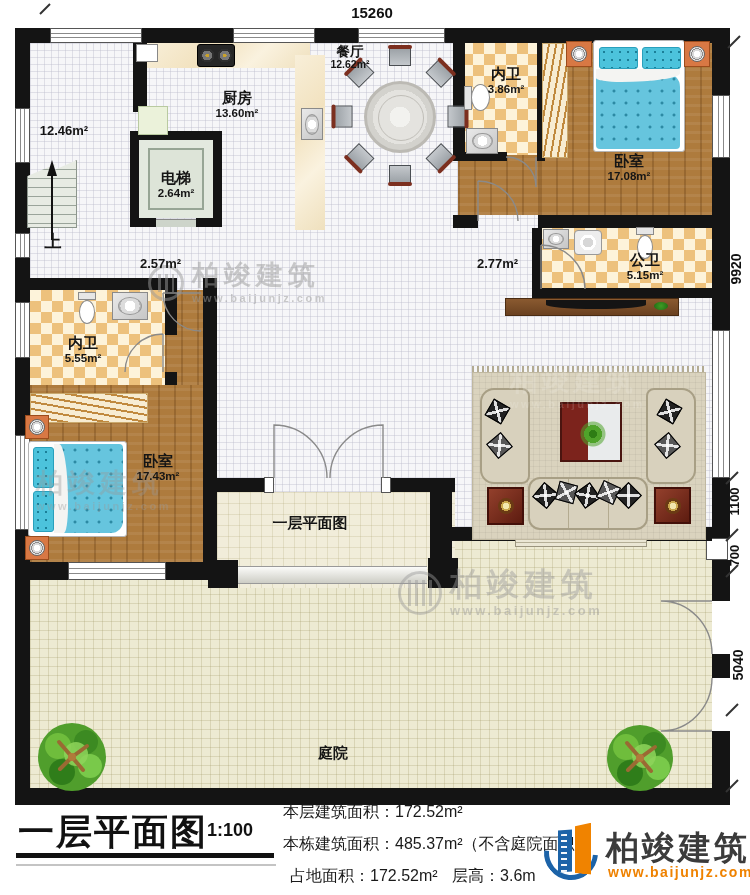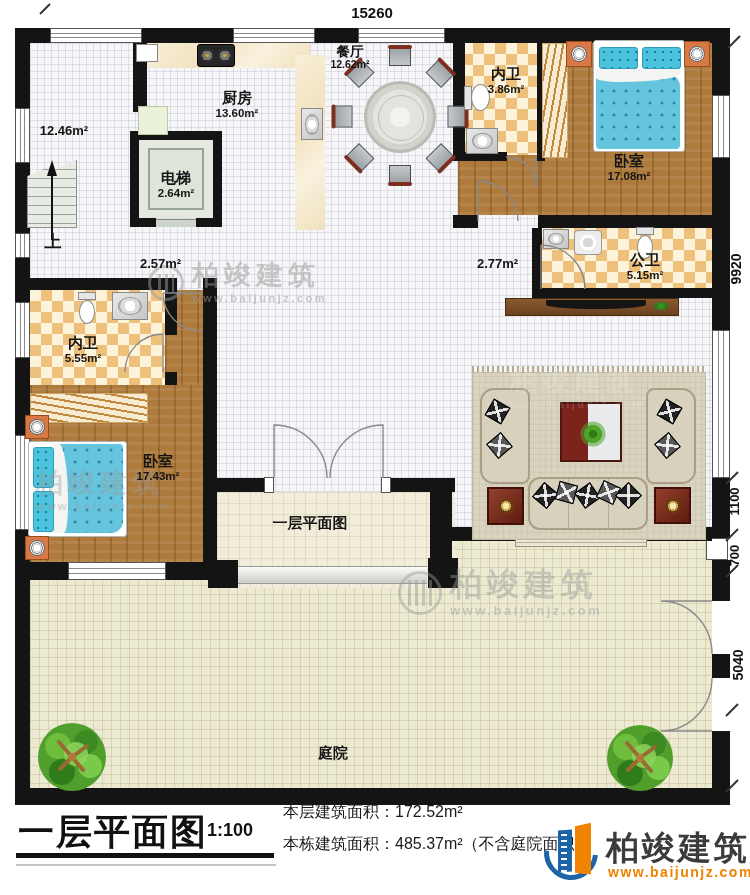--- a/index.html
+++ b/index.html
@@ -379,20 +379,23 @@
   <div class="dim" style="left:713px;top:657px;width:50px;transform:rotate(-90deg);">5040</div>
 
   <div class="ft-title" style="left:18px;top:808px;font-size:36px;letter-spacing:2px;">一层平面图</div>
   <div class="ft-title" style="left:207px;top:820px;font-size:18px;">1:100</div>
   <div class="abs" style="left:16px;top:853px;width:258px;height:5px;background:#111;"></div>
   <div class="abs" style="left:16px;top:864px;width:260px;height:2px;background:#c4c4c4;"></div>
   <div class="ft-stat" style="left:283px;top:802px;">
     <span>本层建筑面积：</span><span>172.52m²</span></div>
   <div class="ft-stat" style="left:283px;top:834px;">
     <span>本栋建筑面积：</span><span>485.37m²（不含庭院面积）</span></div>
+  <div class="ft-stat" style="left:290px;top:866px;">
+    <span>占地面积：</span><span>172.52m²</span>
+    <span style="margin-left:10px;">层高：</span><span>3.6m</span></div>
 
   <div class="abs" style="left:544px;top:818px;width:56px;height:70px;">
     <div class="abs" style="left:0px;top:8px;width:54px;height:54px;border-radius:50%;
          border:5px solid #1c63a8;border-top-color:transparent;border-right-color:transparent;transform:rotate(-40deg);box-sizing:border-box;"></div>
     <div class="abs" style="left:14px;top:12px;width:14px;height:42px;background:#1c63a8;transform:skewY(-5deg);
          background-image:repeating-linear-gradient(180deg,rgba(255,255,255,.95) 0 2px,transparent 2px 6px);background-size:6px 100%;background-repeat:no-repeat;background-position:3px 4px;"></div>
     <div class="abs" style="left:31px;top:4px;width:16px;height:52px;background:#f08300;transform:skewY(6deg);
          clip-path:polygon(0 10%,100% 0,100% 100%,0 100%);"></div>
   </div>
   <div class="abs" style="left:606px;top:826px;font-size:33px;font-weight:bold;color:#3b3b3b;letter-spacing:3px;white-space:nowrap;">柏竣建筑</div>

